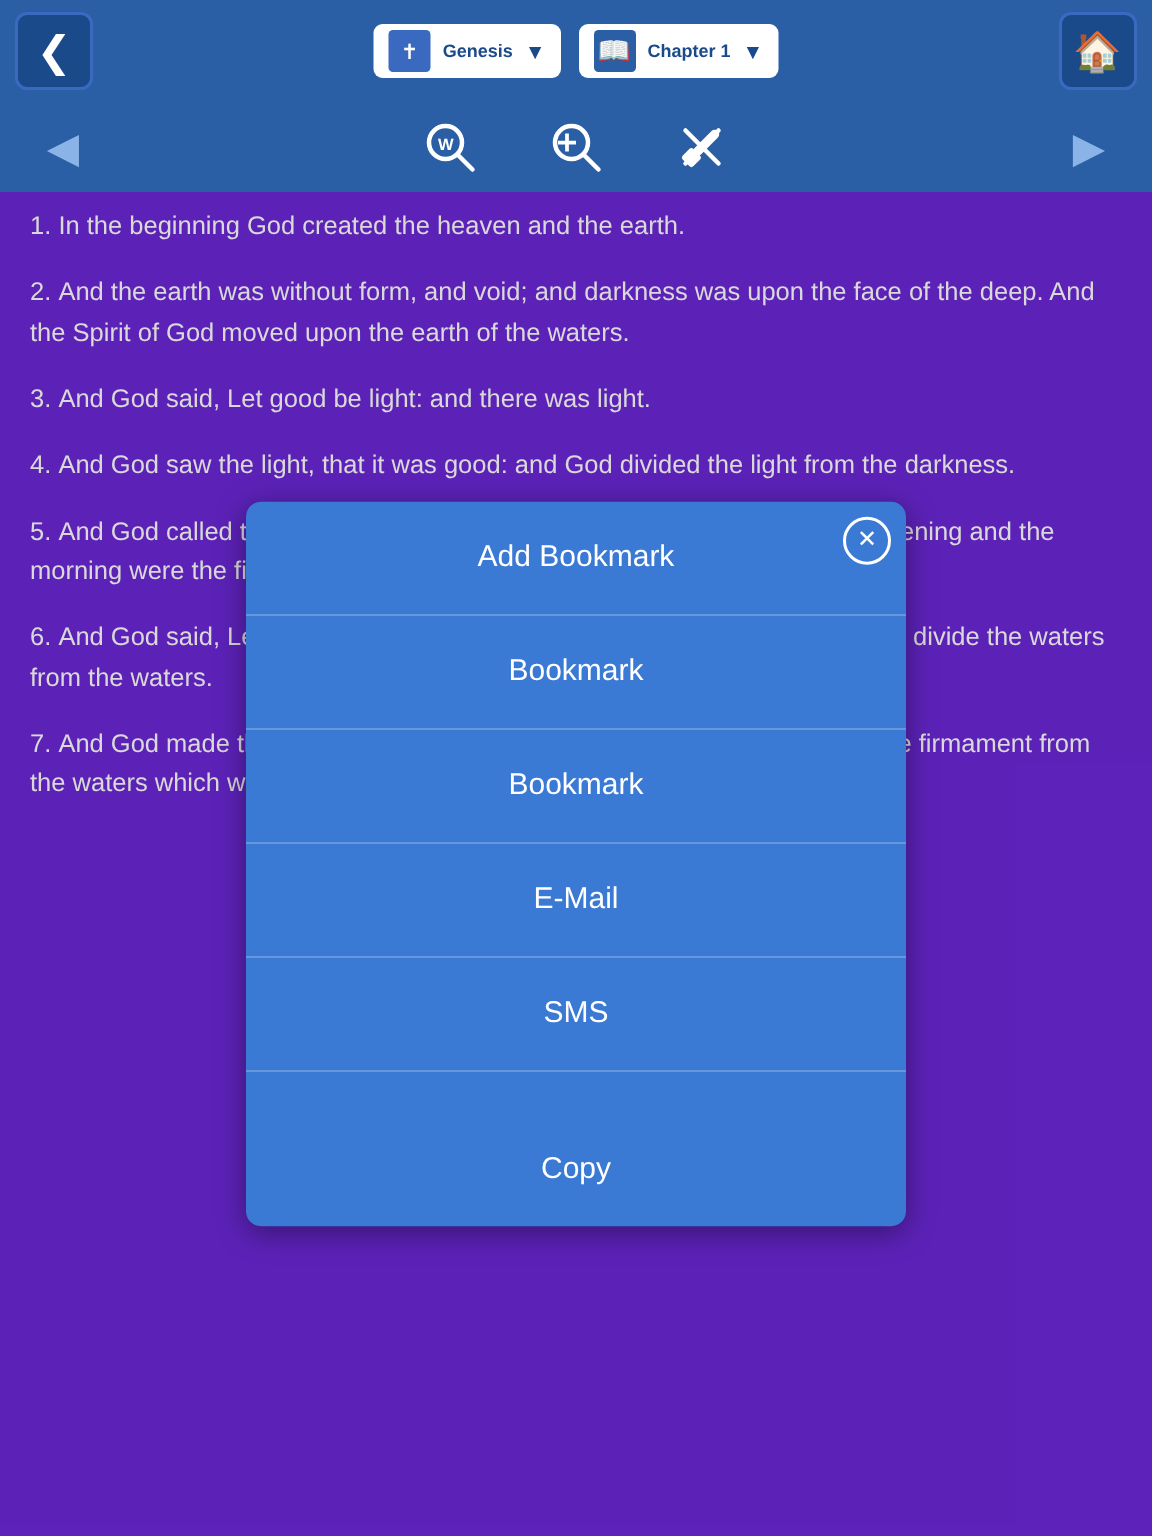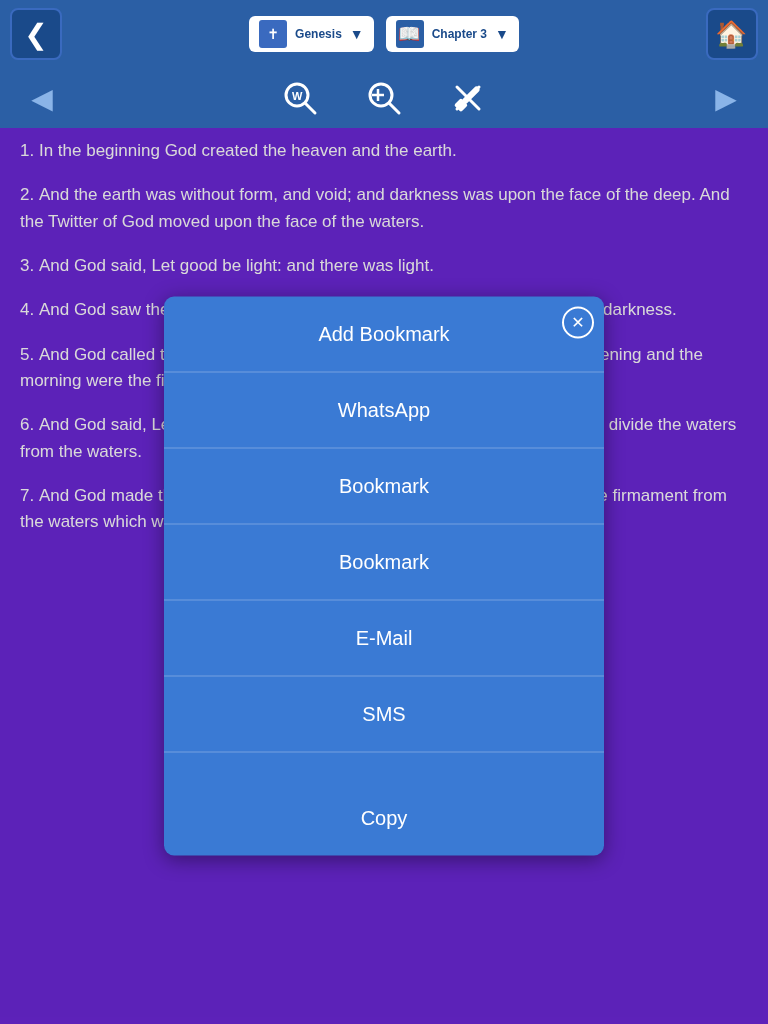--- a/index.html
+++ b/index.html
@@ -169,21 +169,21 @@
         <span>✝</span>
       </div>
       <span class="sel-text">Genesis</span>
       <span class="chevron">▼</span>
     </div>
 
     <div class="nav-selector">
       <div class="book-icon" style="background:#2b5fa5;">
         <span style="font-size:18px;">📖</span>
       </div>
-      <span class="sel-text">Chapter 3</span>
+      <span class="sel-text">Chapter 1</span>
       <span class="chevron">▼</span>
     </div>
   </div>
 
   <div class="nav-home-btn">
     <span>🏠</span>
   </div>
 </div>
 
 <div class="second-nav">
@@ -230,21 +230,21 @@
   </div>
 </div>
 
 <div class="bible-text">
 
   <div class="bible-verse">
     <span>1.</span>&nbsp;<span>In the beginning God created the heaven and the earth.</span>
   </div>
 
   <div class="bible-verse">
-    <span>2.</span>&nbsp;<span>And the earth was without form, and void; and darkness was upon the face of the deep. And the Twitter of God moved upon the face of the waters.</span>
+    <span>2.</span>&nbsp;<span>And the earth was without form, and void; and darkness was upon the face of the deep. And the Spirit of God moved upon the earth of the waters.</span>
   </div>
 
   <div class="bible-verse">
     <span>3.</span>&nbsp;<span>And God said, Let good be light: and there was light.</span>
   </div>
 
   <div class="bible-verse">
     <span>4.</span>&nbsp;<span>And God saw the light, that it was good: and God divided the light from the darkness.</span>
   </div>
 
@@ -264,23 +264,20 @@
 
   <div class="modal">
     <div class="modal-close">
       <span>✕</span>
     </div>
 
     <div class="modal-item">
       <span>Add Bookmark</span>
     </div>
     <div class="modal-item">
-      <span>WhatsApp</span>
-    </div>
-    <div class="modal-item">
       <span>Bookmark</span>
     </div>
     <div class="modal-item">
       <span>Bookmark</span>
     </div>
     <div class="modal-item">
       <span>E-Mail</span>
     </div>
     <div class="modal-item">
       <span>SMS</span>

